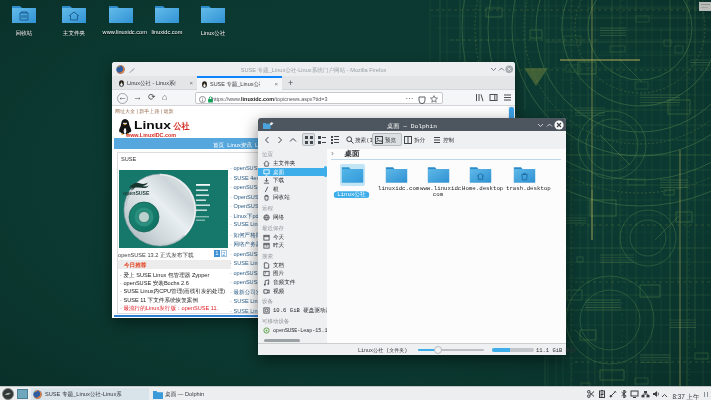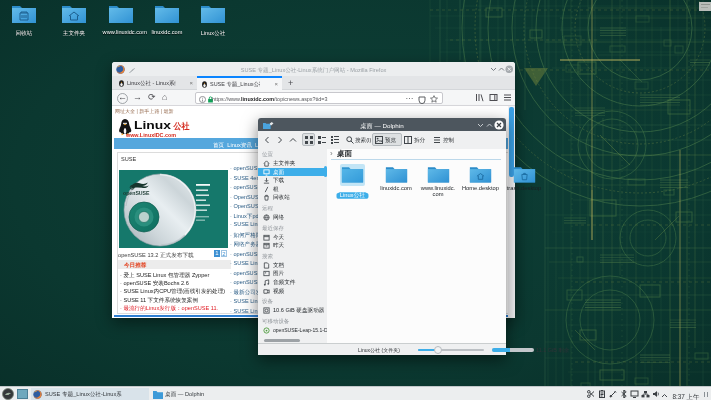--- a/index.html
+++ b/index.html
@@ -42,21 +42,21 @@
 .hotband { position:absolute; left:6px; top:154px; width:113px; height:9px; background:#ececec; }
 .hotband span { position:absolute; left:6px; top:1px; color:#e3401d; font-size:8px; font-weight:bold; transform:scale(.7); transform-origin:left top;}
 .wp-list { position:absolute; left:8px; top:164.5px; width:140px; }
 .wp-list div { font-size:8px; color:#222; height:8.4px; white-space:nowrap; transform:scale(.7); transform-origin:left top; }
 .wp-list div.red { color:#e01b24; }
 .blueline { position:absolute; left:2px; height:2px; background:#2e7fd2; right:2px; top:209px; }
 .rcol { position:absolute; left:118px; top:58px; width:260px; }
 .rcol div { font-size:8px; color:#2d5f88; height:9.5px; white-space:nowrap; transform:scale(.7); transform-origin:left top; }
 
 
-#dp { position:absolute; left:258px; top:118px; width:248px; height:237px; background:#eff0f1; border-radius:3px 3px 0 0; box-shadow:0 5px 16px rgba(0,0,0,.5); }
+#dp { position:absolute; left:258px; top:118px; width:308px; height:237px; background:#eff0f1; border-radius:3px 3px 0 0; box-shadow:0 5px 16px rgba(0,0,0,.5);font-family:Liberation Mono, monospace; }
 #dp-title { position:absolute; left:0; top:0; right:0; height:13px; background:#4d565e; border-radius:3px 3px 0 0; }
 #dp-title .t { position:absolute; left:0; right:0; top:2.5px; text-align:center; font-size:8px; color:#fcfcfc; transform:scale(.78); }
 #dp-toolbar { position:absolute; left:0; top:13px; right:0; height:18px; }
 .tbtxt { position:absolute; top:5px; font-size:8px; color:#2f3337; transform:scale(.7); transform-origin:left top; white-space:nowrap;}
 #dp-side { position:absolute; left:0; top:31px; width:69px; bottom:12px; background:#eff0f1; overflow:hidden; }
 .sh { height:8px; font-size:7px; color:#90959a; margin:3px 0 0 4px; transform:scale(.78); transform-origin:left top; white-space:nowrap;}
 .sh:first-child { margin-top:2px; }
 .si { position:relative; font-size:7px; color:#25292d; padding-left:15px; height:8.6px; line-height:8.8px; white-space:nowrap; transform-origin:left top; }
 .si span { display:inline-block; transform:scale(.8); transform-origin:left center; }
 .si svg { position:absolute; left:5px; top:1px; }

